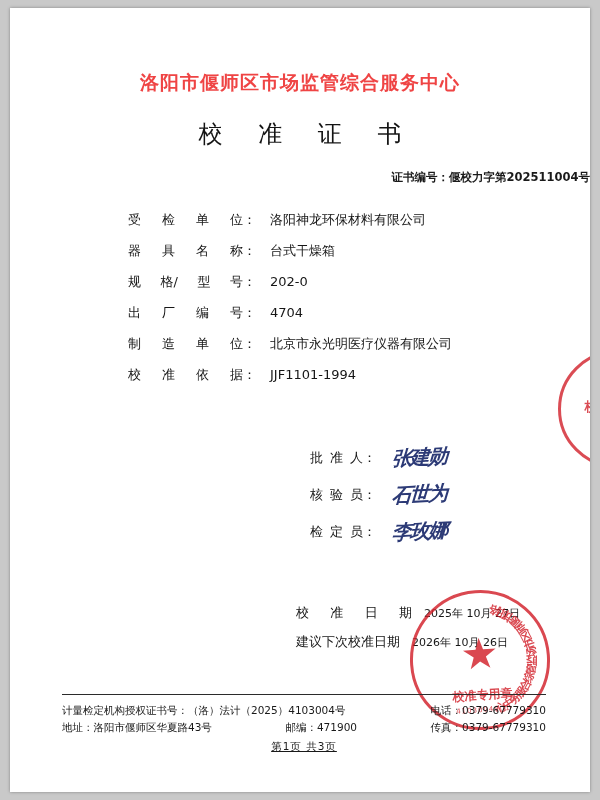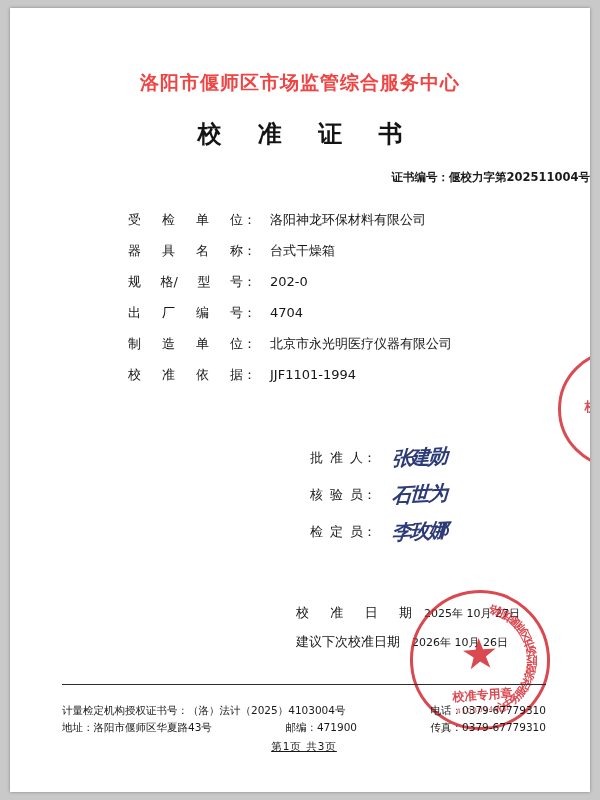--- a/index.html
+++ b/index.html
@@ -27,21 +27,21 @@
     text-align: center;
     font-size: 19px;
     font-weight: bold;
     color: #ef4444;
     letter-spacing: 1px;
     margin-top: 62px;
   }
   .doc-subtitle {
     text-align: center;
     font-size: 24px;
-    font-weight: bold;
+    font-weight: normal;
     color: #141414;
     letter-spacing: 14px;
     margin-top: 22px;
     padding-left: 14px;
   }
   .cert-no {
     text-align: right;
     font-size: 11.5px;
     font-weight: bold;
     color: #1a1a1a;
@@ -123,21 +123,21 @@
     color: #161616;
     margin-left: 12px;
     white-space: nowrap;
   }
   .footer {
     position: absolute;
     left: 52px;
     right: 44px;
     bottom: 38px;
     border-top: 1px solid #2b2b2b;
-    padding-top: 17px;
+    padding-top: 7px;
   }
   .footer-row {
     display: flex;
     justify-content: space-between;
     font-size: 10.5px;
     color: #191919;
     line-height: 17px;
   }
   .footer-left { white-space: nowrap; }
   .footer-right { white-space: nowrap; }

